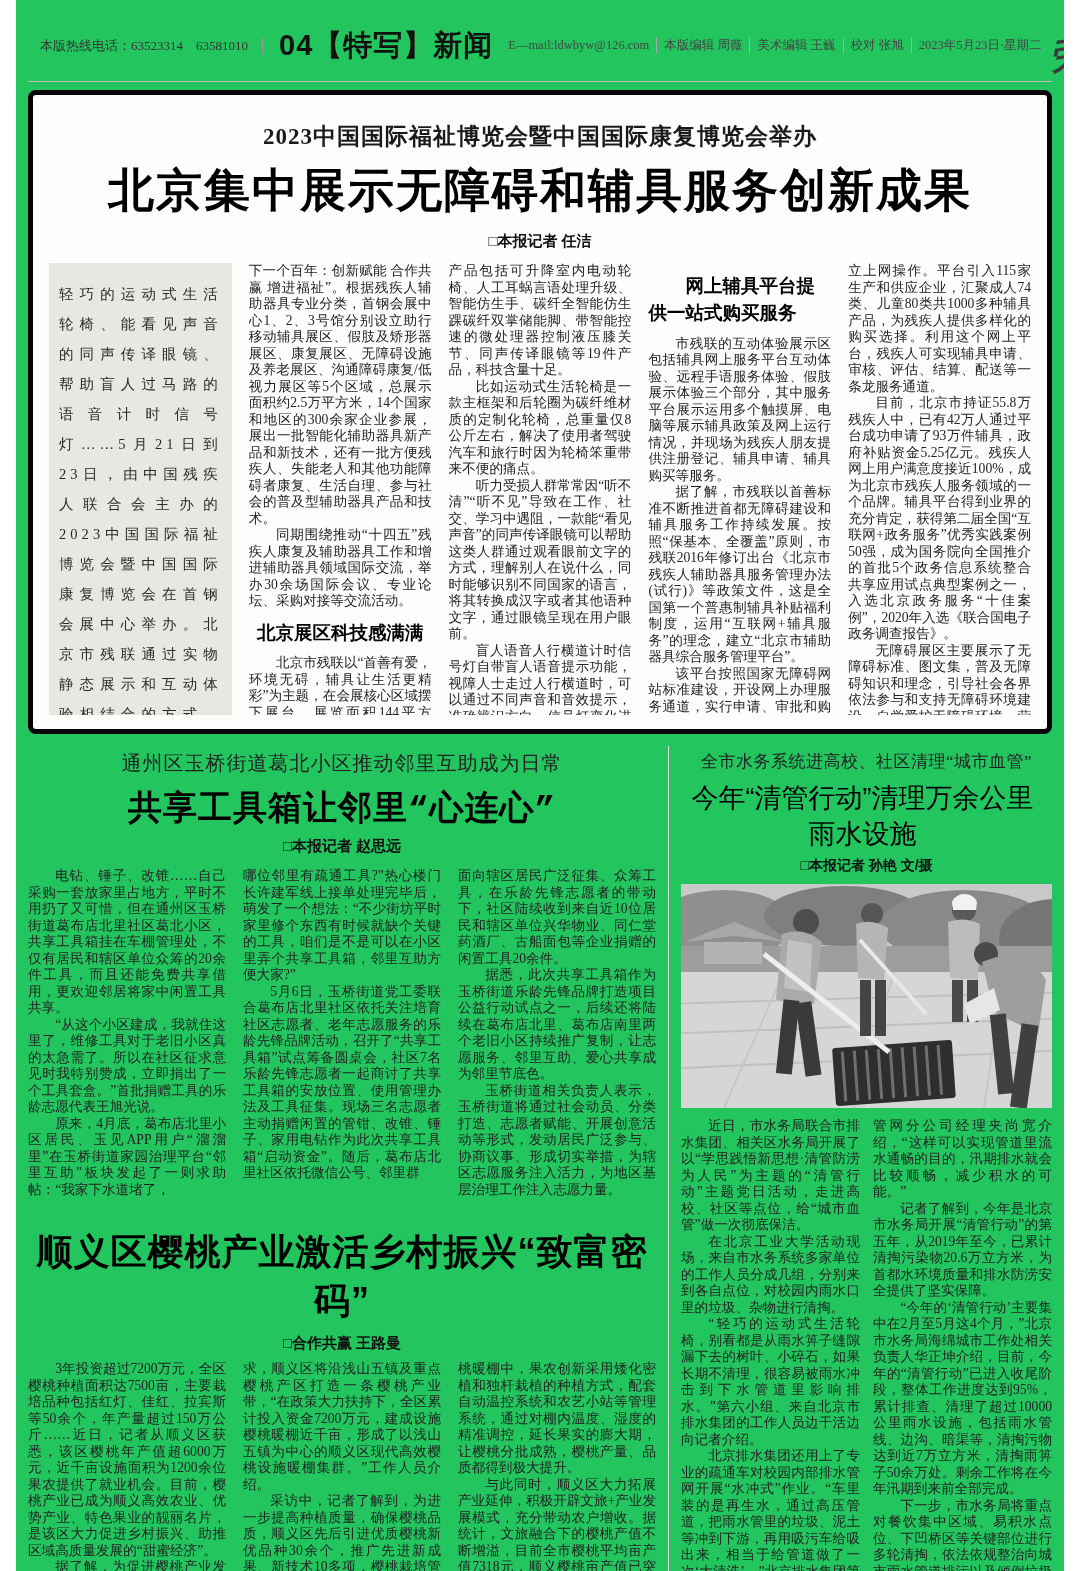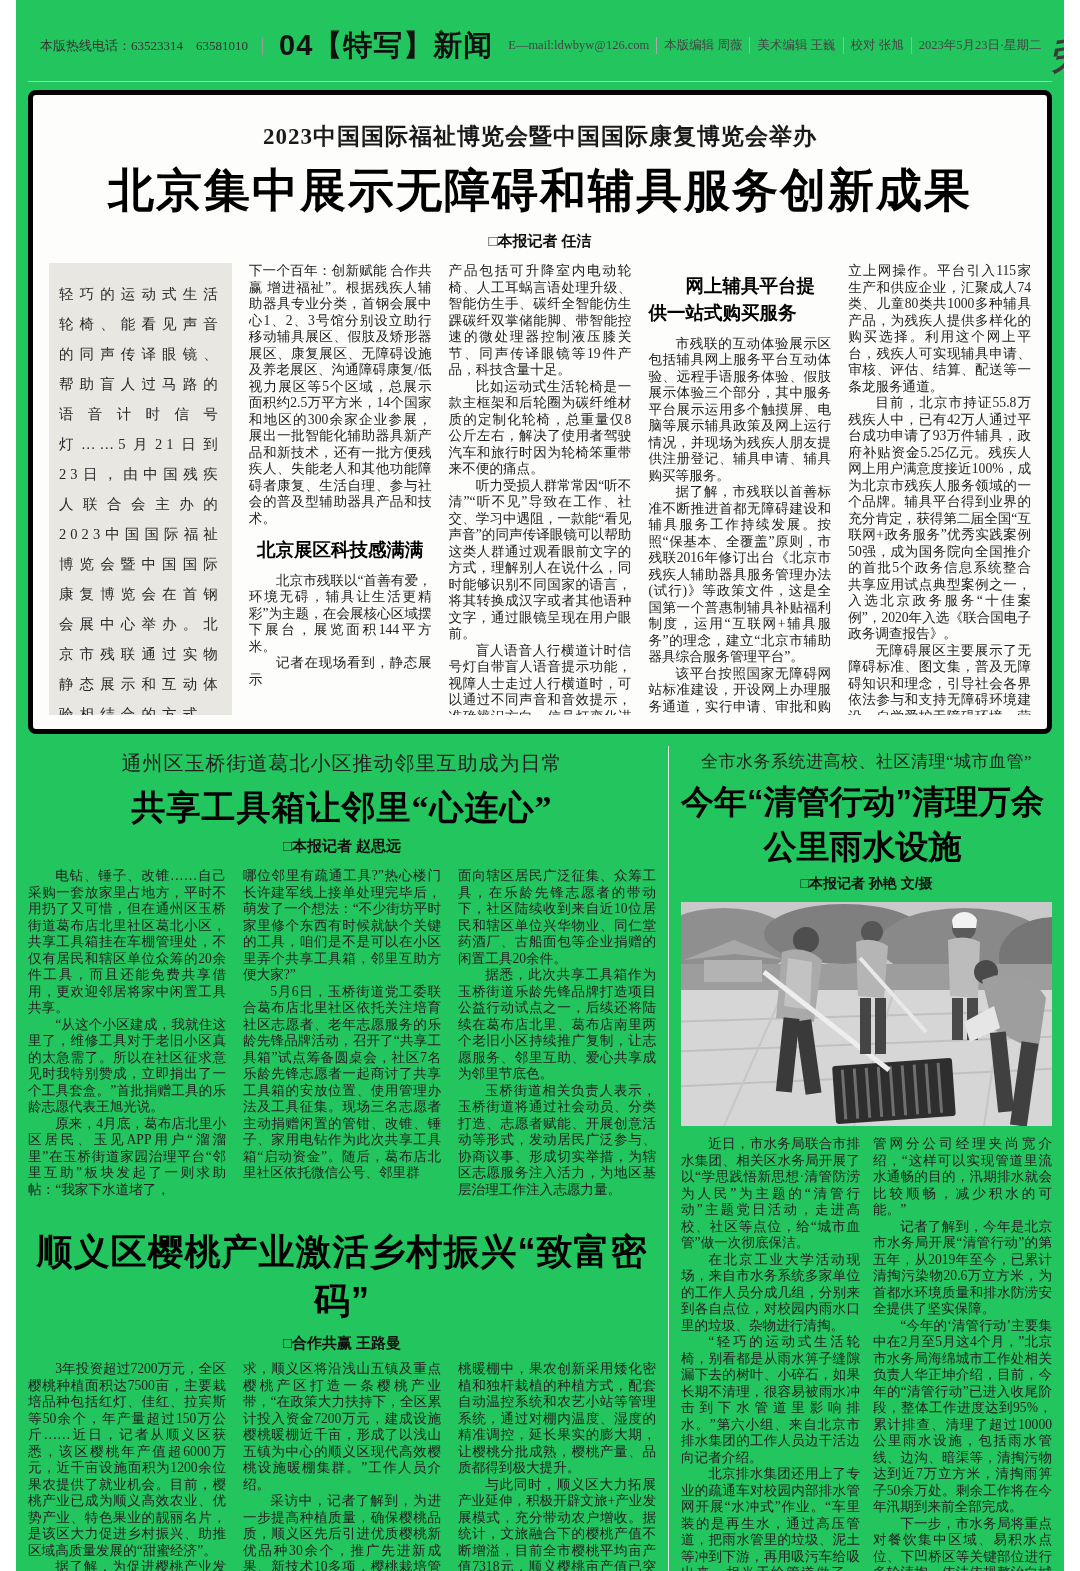--- a/index.html
+++ b/index.html
@@ -43,31 +43,31 @@
     line-height: 1.45; margin: 10px 0 9px 0; text-indent: 2em; color: #000; text-align: left; }
   .subhead.single { text-indent: 0; text-align: center; }
 
   
   .lower { display: flex; gap: 0; padding: 0 12px; margin-top: 10px; }
   .lower-left { width: 640px; padding-right: 12px; }
   .lower-right { flex: 1 1 0; border-left: 1px solid #e4e4e1; padding-left: 12px; }
 
   .s2-kicker { text-align: center; font-size: 20px; color: #222; letter-spacing: 1px; margin-top: 4px; }
   .s2-headline { text-align: center; font-size: 34px; font-weight: 900; letter-spacing: 1px;
-    font-family: Liberation Serif, serif; color: #000; margin: 8px 0 6px 0; }
+    font-family: Liberation Mono, monospace; color: #000; margin: 8px 0 6px 0; }
   .cols3 .col { height: 348px; }
 
   .s4 { margin-top: 12px; }
   .s4-headline { text-align: center; font-size: 36px; font-weight: 900; letter-spacing: 1px;
     font-family: Liberation Sans, sans-serif; color: #000; }
   .s4 .byline { margin: 8px 0 8px 0; }
   .s4 .col { height: 258px; }
 
   .s3-kicker { text-align: center; font-size: 17px; color: #222; letter-spacing: 0.5px; margin-top: 4px; }
-  .s3-headline { text-align: center; font-size: 33px; font-weight: 700;
+  .s3-headline { text-align: center; font-size: 27px; font-weight: 400;
     font-family: "Liberation Sans","DejaVu Sans",sans-serif; color: #000; margin: 7px 8px 5px 0; }
   .s3 .byline { font-size: 14px; margin-bottom: 9px; }
   .photo-wrap { width: 100%; height: 224px; overflow: hidden; background: #cfcfcf; }
   .photo-wrap svg { display: block; width: 100%; height: 100%; }
   .cols2 { display: flex; gap: 13px; margin-top: 10px; }
   .cols2 .col { height: 468px; }
 </style>
 </head>
 <body>
 
@@ -92,20 +92,23 @@
     <h1 class="s1-headline">北京集中展示无障碍和辅具服务创新成果</h1>
     <div class="byline">□本报记者 任洁</div>
     <div class="cols">
       <div class="col s1-col">
         <div class="lead-box">轻巧的运动式生活轮椅、能看见声音的同声传译眼镜、帮助盲人过马路的语音计时信号灯……5月21日到23日，由中国残疾人联合会主办的2023中国国际福祉博览会暨中国国际康复博览会在首钢会展中心举办。北京市残联通过实物静态展示和互动体验相结合的方式，集中展示了近年来北京在无障碍和辅具服务方面的创新成果。</div>
         <h3 class="subhead">根据残疾人辅助器具专业分为五大展区</h3>
 
       </div>
       <div class="col s1-col">
         <p class="cont-para">下一个百年：创新赋能 合作共赢 增进福祉”。根据残疾人辅助器具专业分类，首钢会展中心1、2、3号馆分别设立助行移动辅具展区、假肢及矫形器展区、康复展区、无障碍设施及养老展区、沟通障碍康复/低视力展区等5个区域，总展示面积约2.5万平方米，14个国家和地区的300余家企业参展，展出一批智能化辅助器具新产品和新技术，还有一批方便残疾人、失能老人和其他功能障碍者康复、生活自理、参与社会的普及型辅助器具产品和技术。</p>
+        <div>
+            <p class="para">同期围绕推动“十四五”残疾人康复及辅助器具工作和增进辅助器具领域国际交流，举办30余场国际会议、专业论坛、采购对接等交流活动。</p>
+          </div>
         <h3 class="subhead single">北京展区科技感满满</h3>
         <div>
             <p class="para">北京市残联以“首善有爱，环境无碍，辅具让生活更精彩”为主题，在会展核心区域摆下展台，展览面积144平方米。</p>
             <p class="para">记者在现场看到，静态展示</p>
           </div>
       </div>
       <div class="col s1-col">
         <p class="cont-para">产品包括可升降室内电动轮椅、人工耳蜗言语处理升级、智能仿生手、碳纤全智能仿生踝碳纤双掌储能脚、带智能控速的微处理器控制液压膝关节、同声传译眼镜等19件产品，科技含量十足。</p>
         <div>
             <p class="para">比如运动式生活轮椅是一款主框架和后轮圈为碳纤维材质的定制化轮椅，总重量仅8公斤左右，解决了使用者驾驶汽车和旅行时因为轮椅笨重带来不便的痛点。</p>

